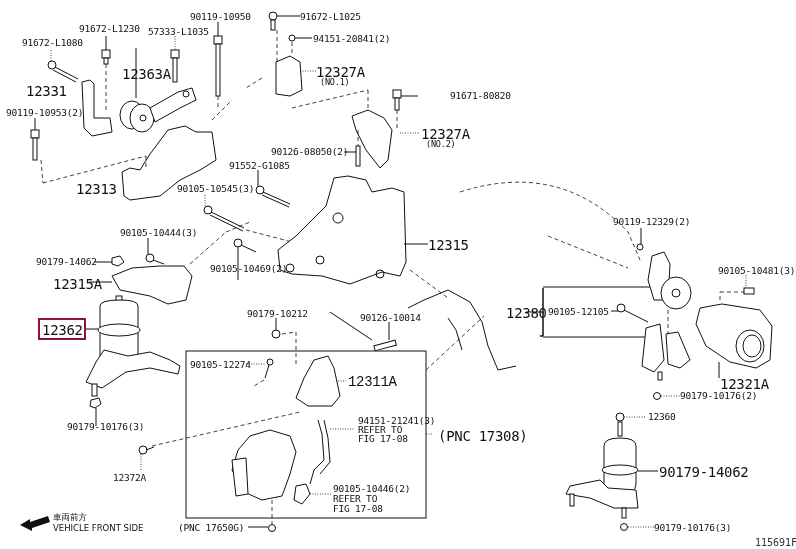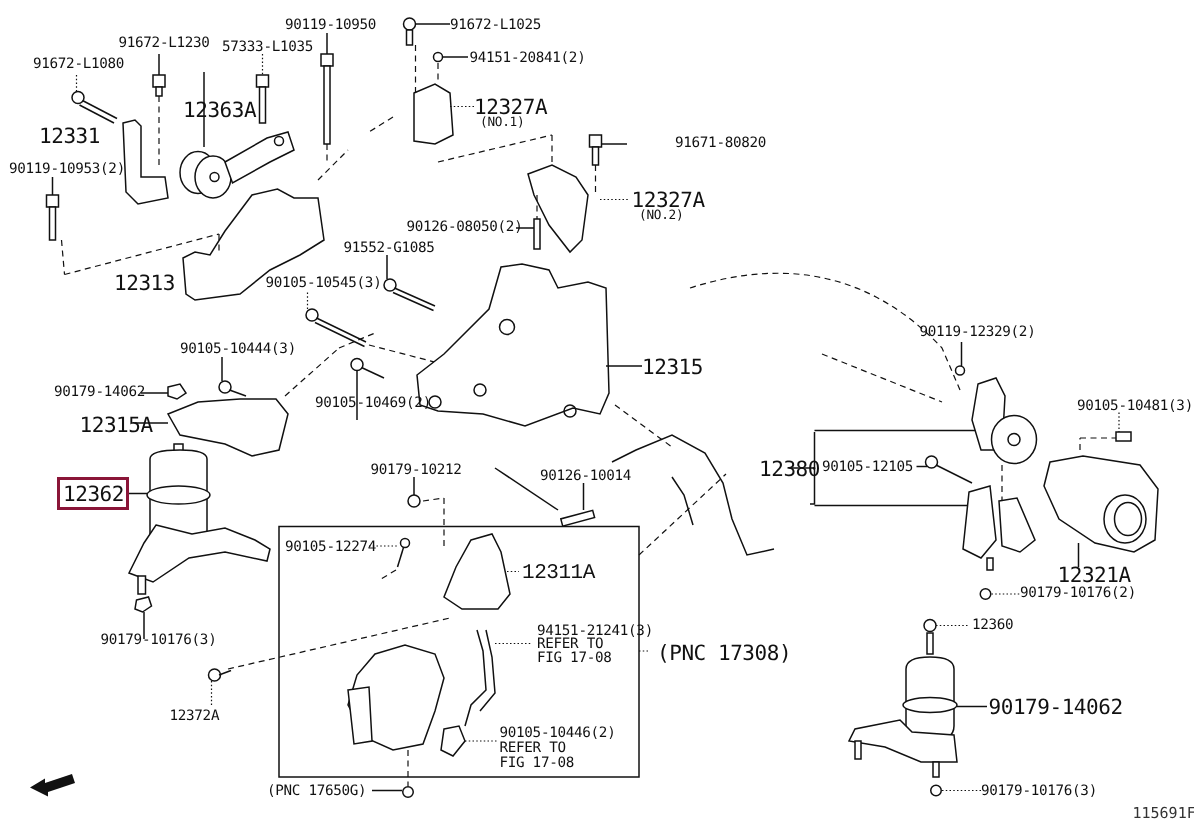--- a/index.html
+++ b/index.html
@@ -289,31 +289,35 @@
   <span class="lbl" style="left:210px;top:264px;">90105-10469(2)</span>
   <span class="lbl" style="left:613px;top:217px;">90119-12329(2)</span>
   <span class="lbl" style="left:718px;top:266px;">90105-10481(3)</span>
   <span class="lbl big" style="left:506px;top:306px;">12380</span>
   <span class="lbl" style="left:548px;top:307px;">90105-12105</span>
   <span class="lbl" style="left:247px;top:309px;">90179-10212</span>
   <span class="lbl" style="left:360px;top:313px;">90126-10014</span>
   <span class="lbl big" style="left:42px;top:323px;">12362</span>
   <span class="lbl" style="left:190px;top:360px;">90105-12274</span>
   <span class="lbl big" style="left:348px;top:375px;font-family:Liberation Mono, monospace;">12311A</span>
-  <span class="lbl big" style="left:705px;top:377px;">12321A</span>
+  <span class="lbl big" style="left:720px;top:377px;">12321A</span>
   <span class="lbl" style="left:680px;top:391px;">90179-10176(2)</span>
   <span class="lbl" style="left:67px;top:422px;">90179-10176(3)</span>
   <span class="lbl" style="left:358px;top:416px;">94151-21241(3)</span>
   <span class="lbl" style="left:358px;top:425px;">REFER TO</span>
   <span class="lbl" style="left:358px;top:434px;">FIG 17-08</span>
   <span class="lbl big" style="left:438px;top:429px;">(PNC 17308)</span>
   <span class="lbl" style="left:648px;top:412px;">12360</span>
   <span class="lbl big" style="left:659px;top:465px;">90179-14062</span>
   <span class="lbl" style="left:113px;top:473px;">12372A</span>
   <span class="lbl" style="left:333px;top:484px;">90105-10446(2)</span>
   <span class="lbl" style="left:333px;top:494px;">REFER TO</span>
   <span class="lbl" style="left:333px;top:504px;">FIG 17-08</span>
   <span class="lbl" style="left:178px;top:523px;">(PNC 17650G)</span>
   <span class="lbl" style="left:654px;top:523px;">90179-10176(3)</span>
 
+  <div class="front">
+    <div>車両前方</div>
+    <div>VEHICLE FRONT SIDE</div>
+  </div>
 
   <span class="code">115691F</span>
 </div>
 
 </body></html>

